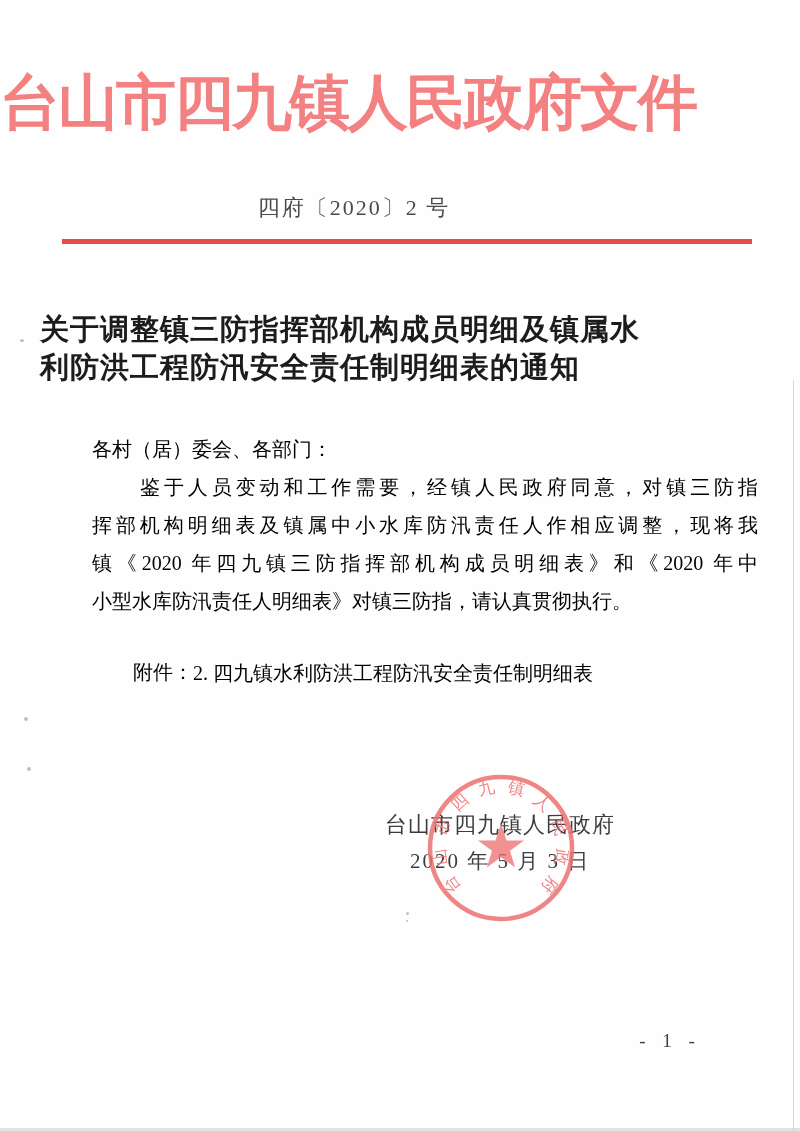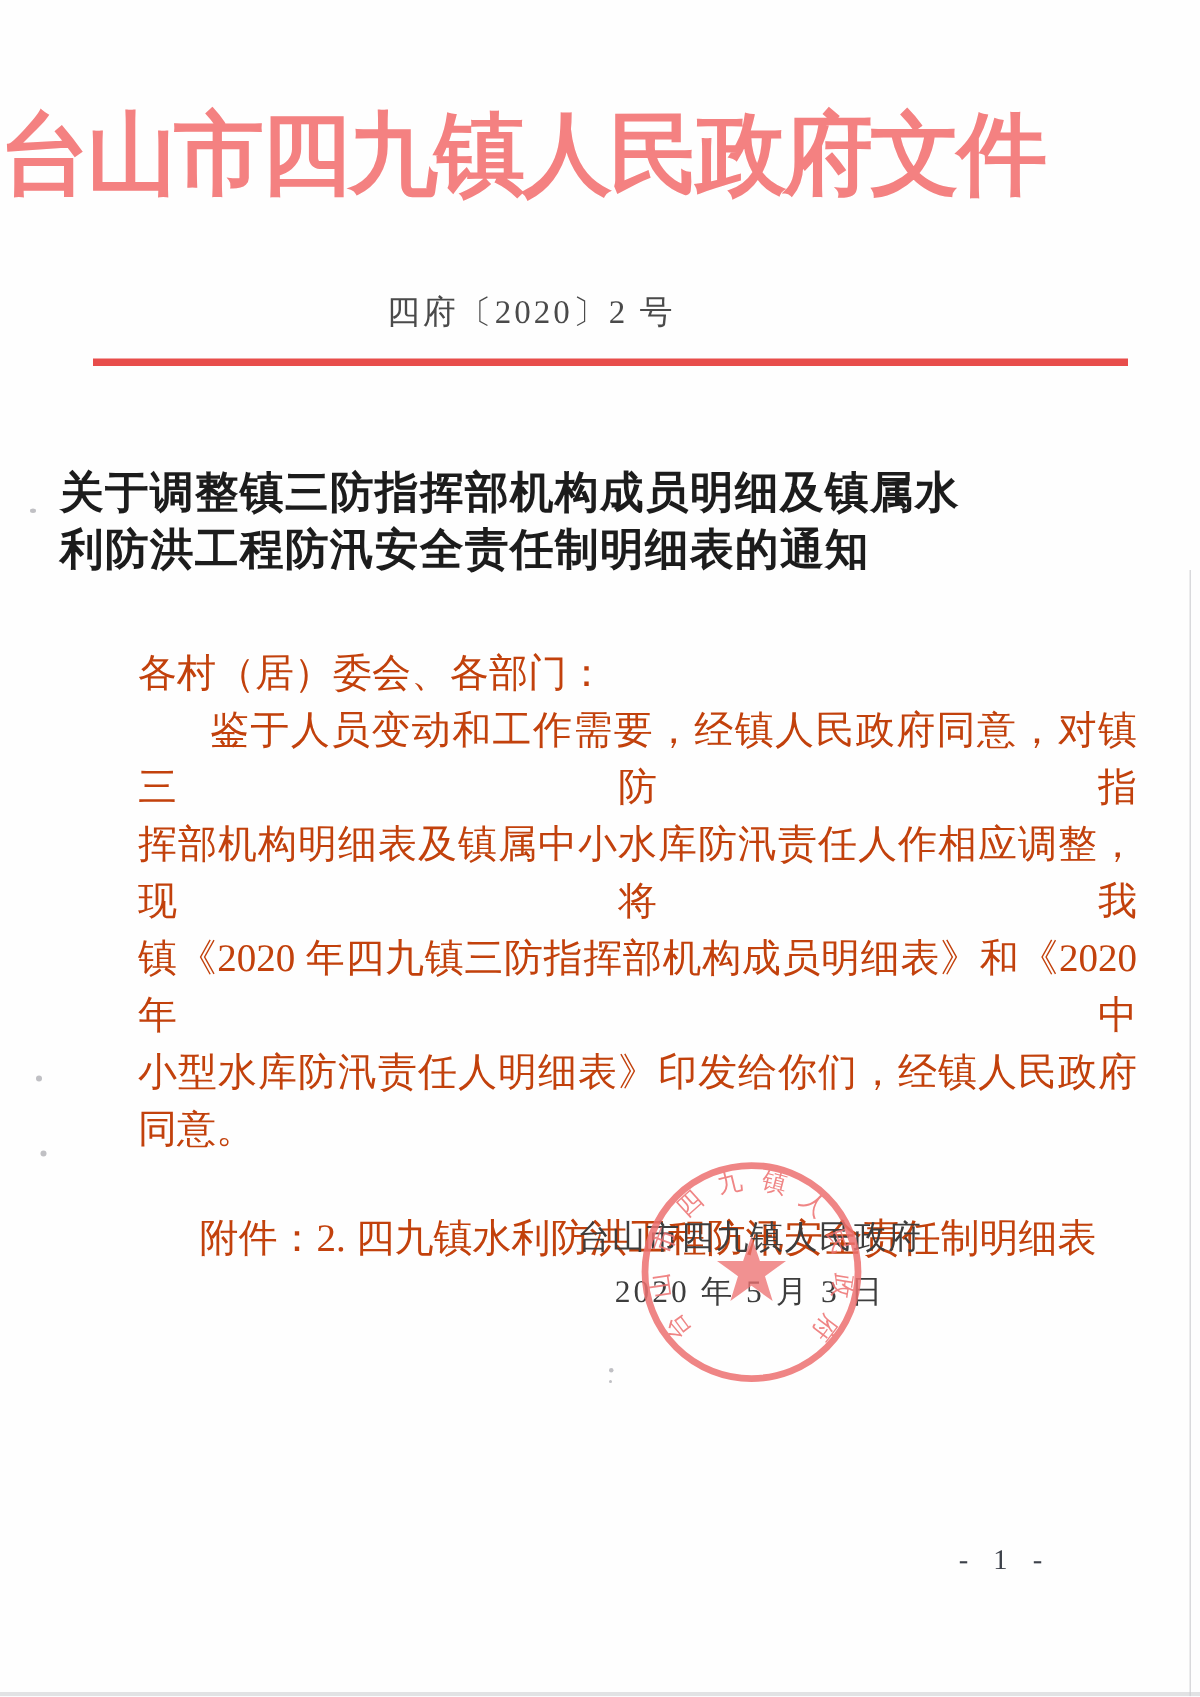--- a/index.html
+++ b/index.html
@@ -56,40 +56,40 @@
     font-size: 29px;
     line-height: 38px;
     letter-spacing: 1px;
     color: #1c1c1c;
   }
   
   .content {
     position: absolute;
     left: 92px; top: 430px;
     width: 666px;
-    font-size: 26px;
+    font-size: 20px;
     line-height: 38px;
-    color: #c2410c;
+    color: #000000;
   }
   .salutation { text-align: left; }
   .para-line {
     text-align: justify;
     text-align-last: justify;
   }
   .para-line.last {
     text-align-last: left;
   }
   .para-line.first { text-indent: 48px; }
   .attachments {
     margin-top: 35px;
     margin-left: 41px;
     line-height: 37px;
   }
   .attach-row { display: flex; }
-  .attach-label { flex: 0 0 auto; }
+  .attach-label { flex: 0 0 auto; font-family: Liberation Mono, monospace; }
   .attach-items { flex: 1 1 auto; }
   
   .signature {
     position: absolute;
     left: 340px; top: 807px;
     width: 320px;
     text-align: center;
     color: #3d3d3d;
   }
   .signer {
@@ -152,21 +152,21 @@
   <div class="doc-title">
     <div>关于调整镇三防指挥部机构成员明细及镇属水</div>
     <div>利防洪工程防汛安全责任制明细表的通知</div>
   </div>
 
   <div class="content">
     <div class="salutation">各村（居）委会、各部门：</div>
     <div class="para-line first">鉴于人员变动和工作需要，经镇人民政府同意，对镇三防指</div>
     <div class="para-line">挥部机构明细表及镇属中小水库防汛责任人作相应调整，现将我</div>
     <div class="para-line">镇《2020 年四九镇三防指挥部机构成员明细表》和《2020 年中</div>
-    <div class="para-line last">小型水库防汛责任人明细表》印发给你们，经镇人民政府同意。</div>
+    <div class="para-line last">小型水库防汛责任人明细表》对镇三防指，请认真贯彻执行。</div>
 
     <div class="attachments">
       <div class="attach-row">
         <div class="attach-label">附件：</div>
         <div class="attach-items">
           <div>2. 四九镇水利防洪工程防汛安全责任制明细表</div>
         </div>
       </div>
     </div>
   </div>

